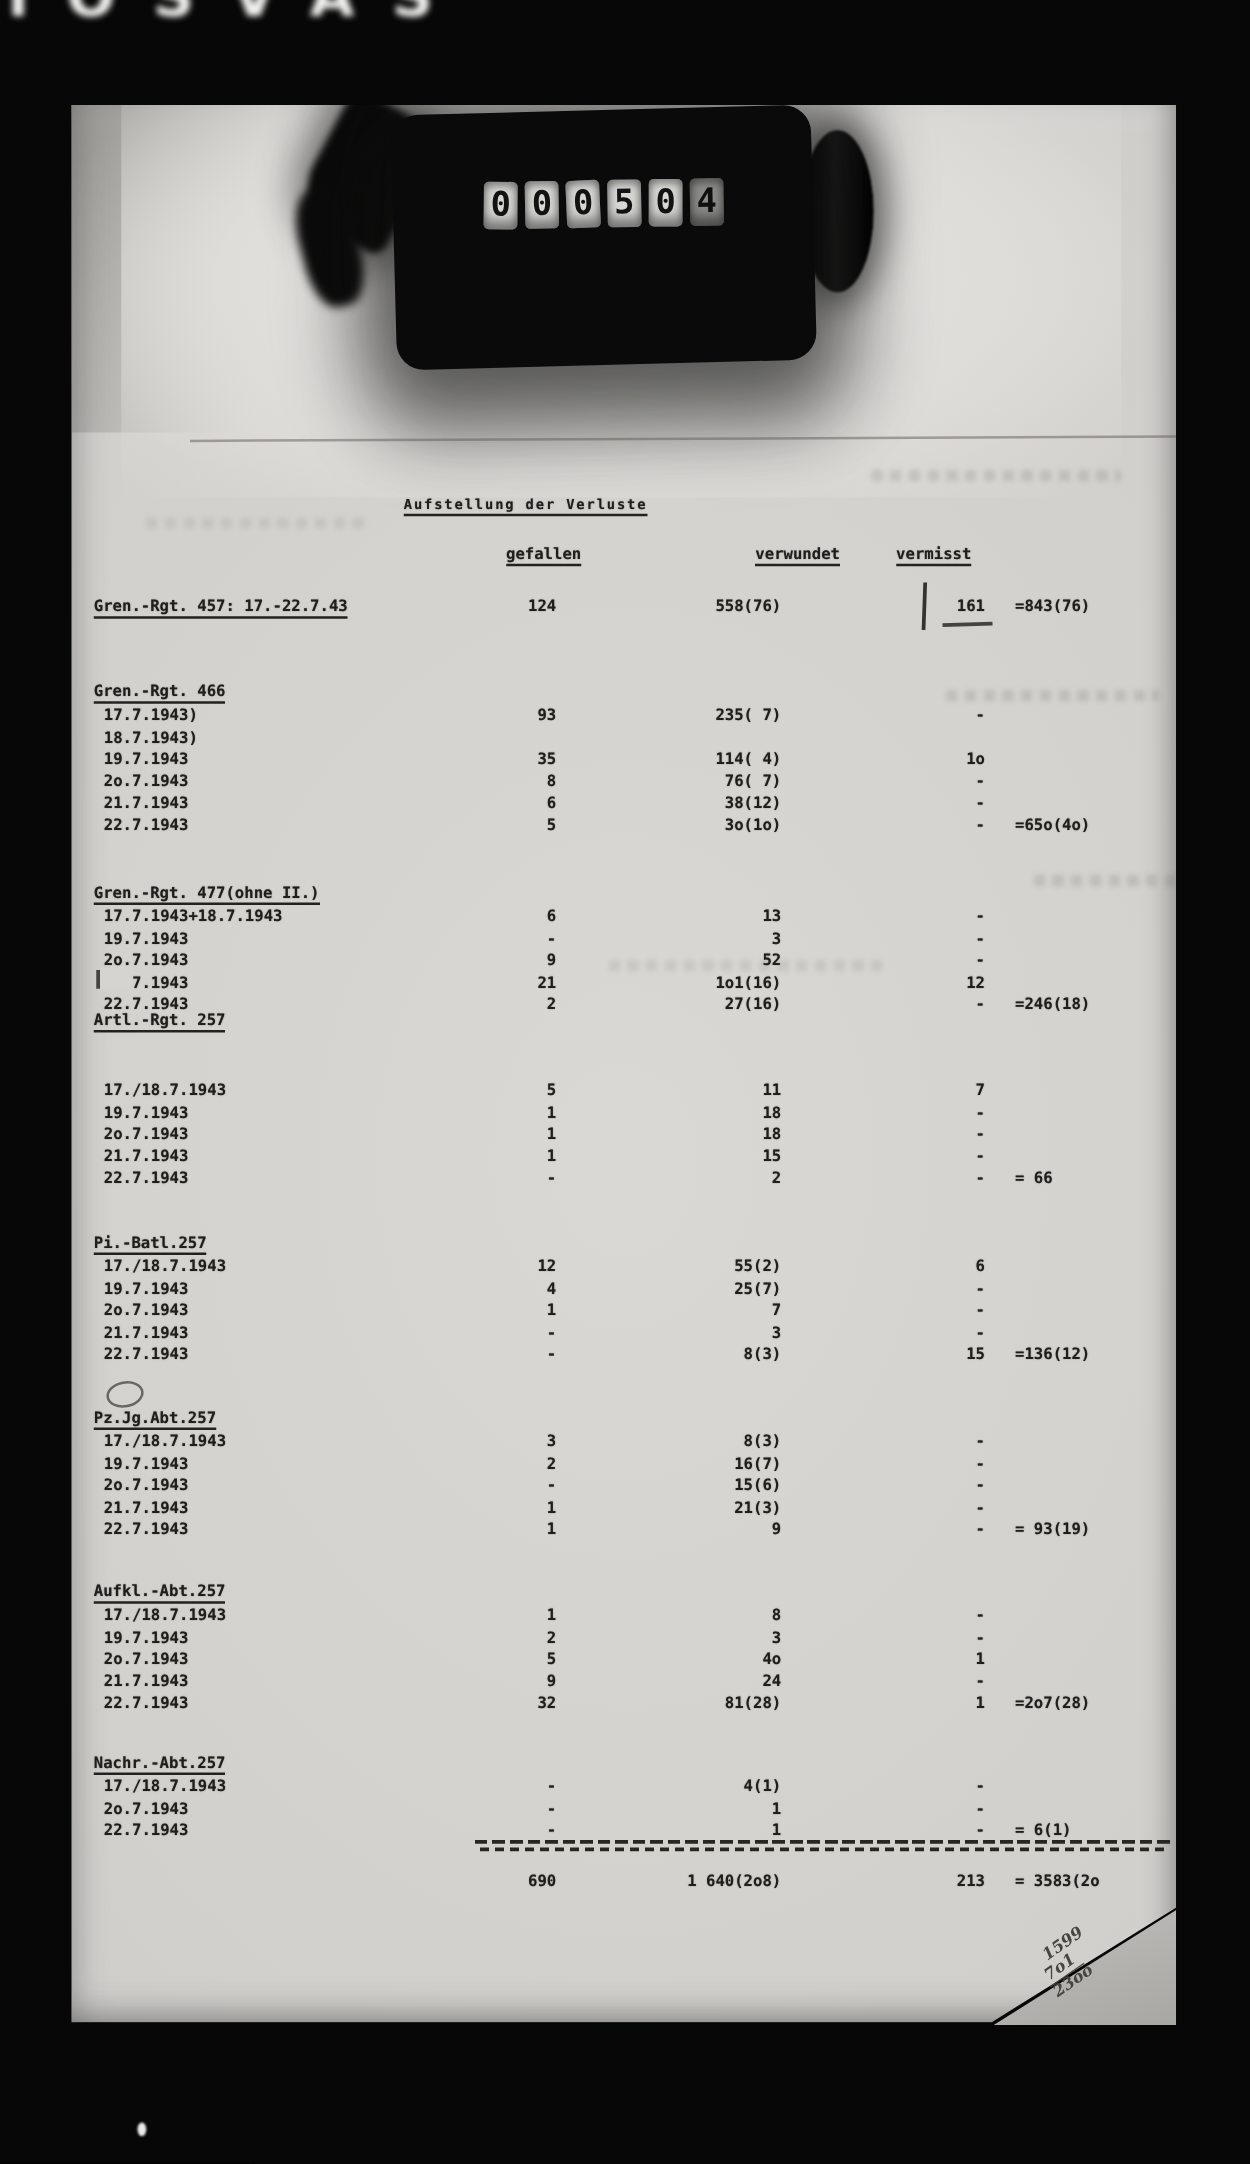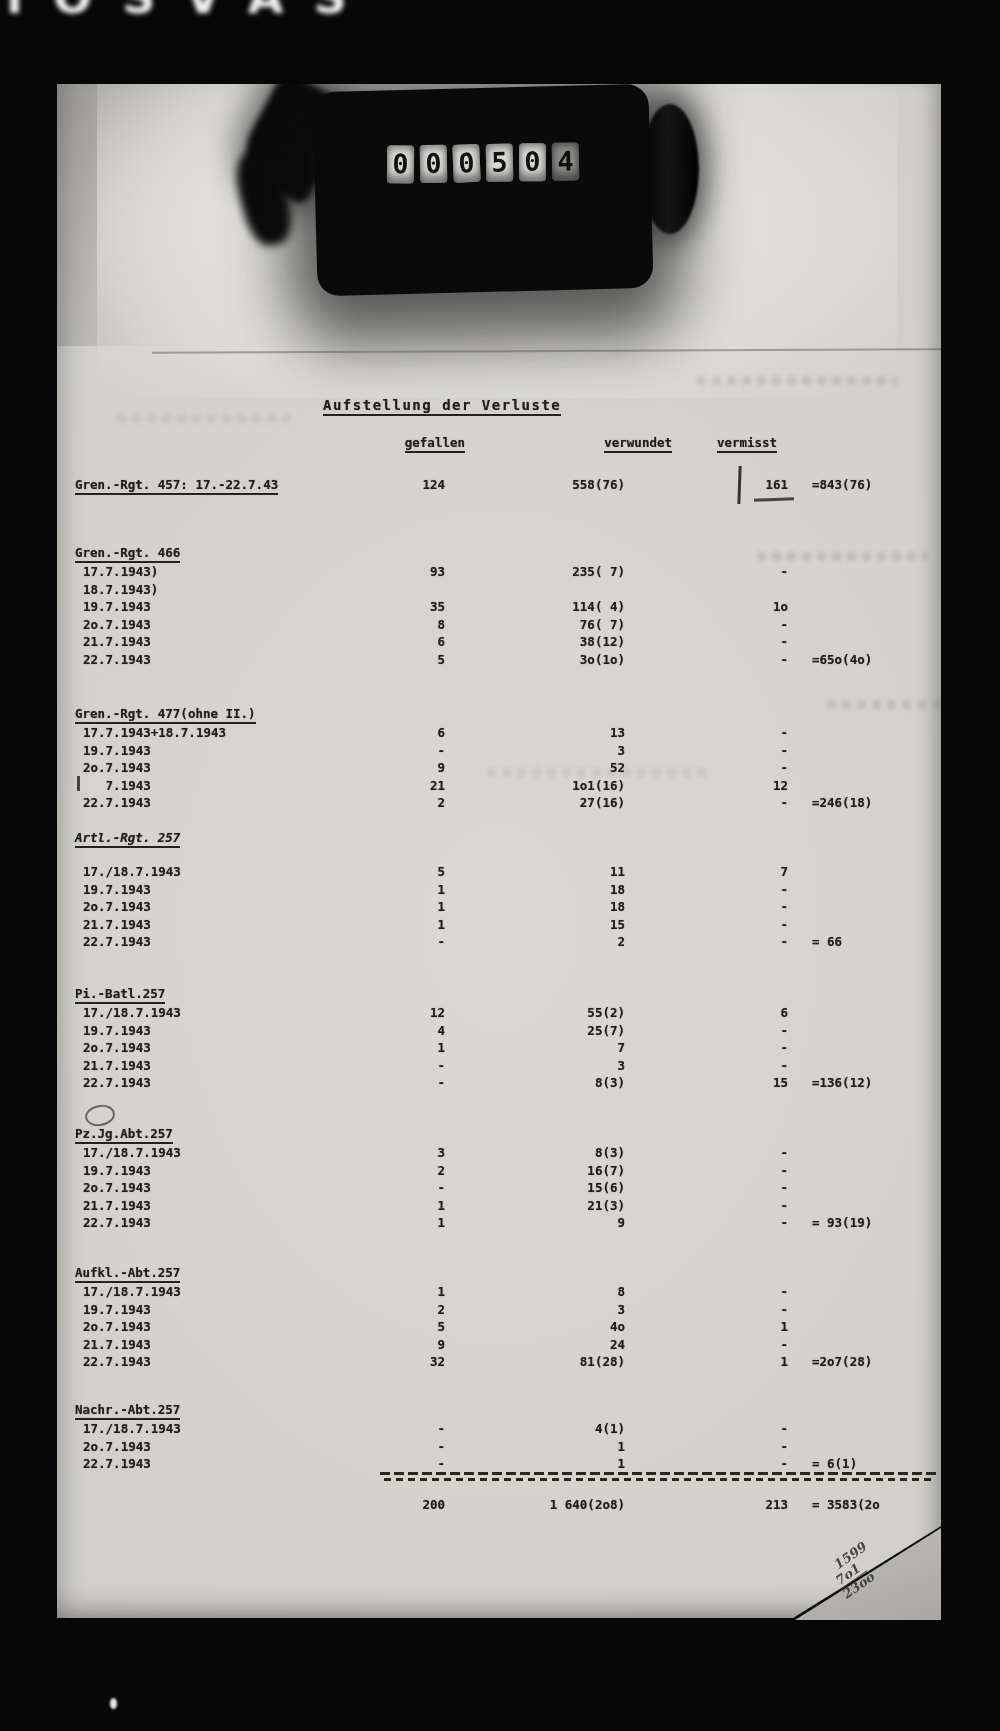--- a/index.html
+++ b/index.html
@@ -49,21 +49,21 @@
   .lbl{position:absolute;left:0;}
   .lbl.date{left:8px;}
   .u{border-bottom:2px solid #23221f;padding-bottom:1px;}
   .c1{position:absolute;left:270px;width:100px;text-align:right;}
   .c2{position:absolute;left:380px;width:170px;text-align:right;}
   .c3{position:absolute;left:600px;width:113px;text-align:right;}
   .c4{position:absolute;left:737px;width:150px;text-align:left;}
   .h1{position:absolute;left:290px;width:100px;text-align:right;}
   .h2{position:absolute;left:447px;width:150px;text-align:right;}
   .h3{position:absolute;left:622px;width:100px;text-align:center;}
-  .title{position:absolute;left:248px;top:0;font-size:14px;letter-spacing:1.5px;}
+  .title{position:absolute;left:248px;top:0;font-size:11px;letter-spacing:1.5px;}
   
   .sheet-line{position:absolute;left:95px;top:266px;width:789px;height:2px;
     background:rgba(95,92,87,.5);transform:rotate(-0.25deg);}
   .pen-v{position:absolute;left:681px;top:382px;width:2.5px;height:38px;background:#35332f;transform:rotate(2deg);}
   .pen-u{position:absolute;left:697px;top:414px;width:40px;height:2.5px;background:#45433f;transform:rotate(-2deg);}
   .pen-o{position:absolute;left:28px;top:1021px;width:26px;height:17px;border:2px solid #45433e;
     border-radius:50%;transform:rotate(-10deg);opacity:.75;}
   .smudge{position:absolute;left:23px;top:690px;width:26px;height:18px;background:#d5d4d0;filter:blur(1px);}
   .bracket{position:absolute;left:20px;top:692px;width:3px;height:15px;background:#2e2c29;opacity:.85;}
   .dash1{position:absolute;left:323px;top:1388px;width:558px;height:3px;
@@ -197,21 +197,21 @@
             <span class="c2">1o1(16)</span>
             <span class="c3">12</span>
           </div>
           <div class="trow" style="top: 711px;">
             <span class="lbl date">22.7.1943</span>
             <span class="c1">2</span>
             <span class="c2">27(16)</span>
             <span class="c3">-</span>
             <span class="c4">=246(18)</span>
           </div>
-          <div class="trow" style="top: 746px; font-style: italic;">
+          <div class="trow" style="top: 724px;">
             <span class="lbl u">Artl.-Rgt. 257</span>
           </div>
           <div class="trow" style="top: 780px;">
             <span class="lbl date">17./18.7.1943</span>
             <span class="c1">5</span>
             <span class="c2">11</span>
             <span class="c3">7</span>
           </div>
           <div class="trow" style="top: 797.5px;">
             <span class="lbl date">19.7.1943</span>
@@ -357,21 +357,21 @@
           </div>
           <div class="trow" style="top: 1372px;">
             <span class="lbl date">22.7.1943</span>
             <span class="c1">-</span>
             <span class="c2">1</span>
             <span class="c3">-</span>
             <span class="c4">= 6(1)</span>
           </div>
         </div>
       <div class="trow" style="top:1413px;">
-        <span class="c1">200</span>
+        <span class="c1">690</span>
         <span class="c2">1 640(2o8)</span>
         <span class="c3">213</span>
         <span class="c4">= 3583(2o</span>
       </div>
     </div>
 
     <div class="pen-v"></div>
     <div class="pen-u"></div>
     <div class="pen-o"></div>
     <div class="smudge"></div>

